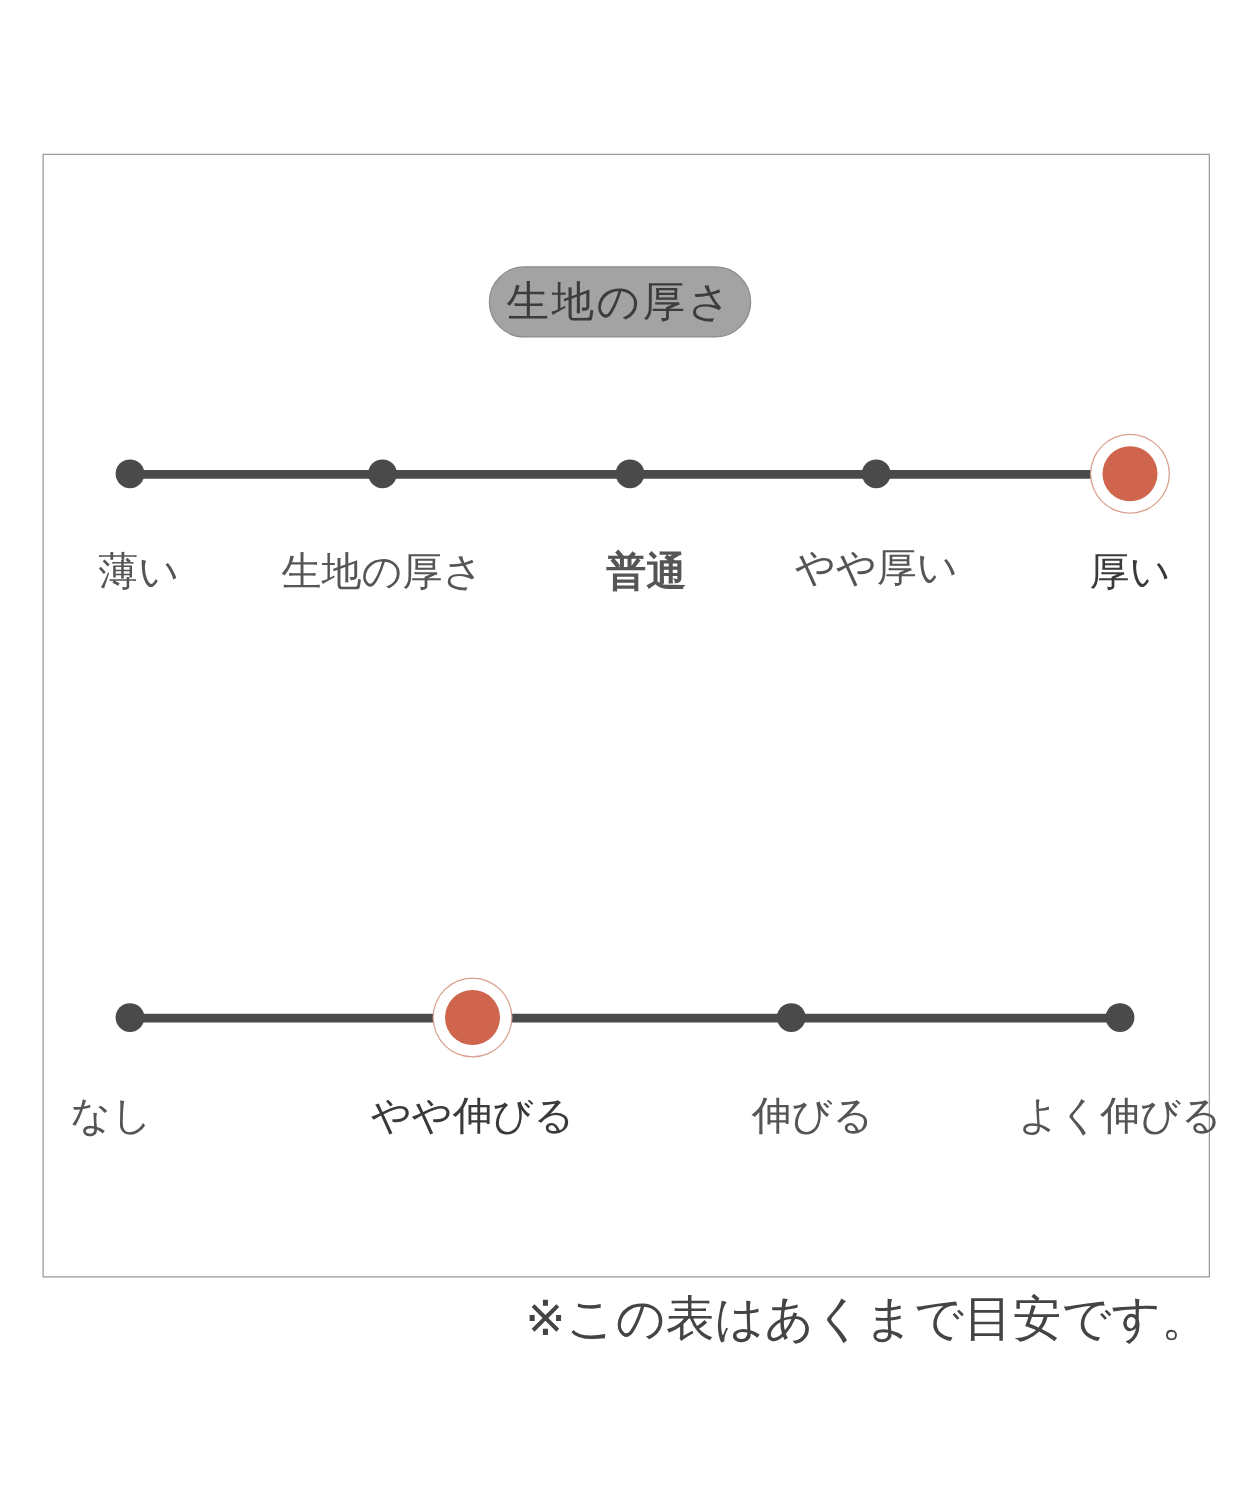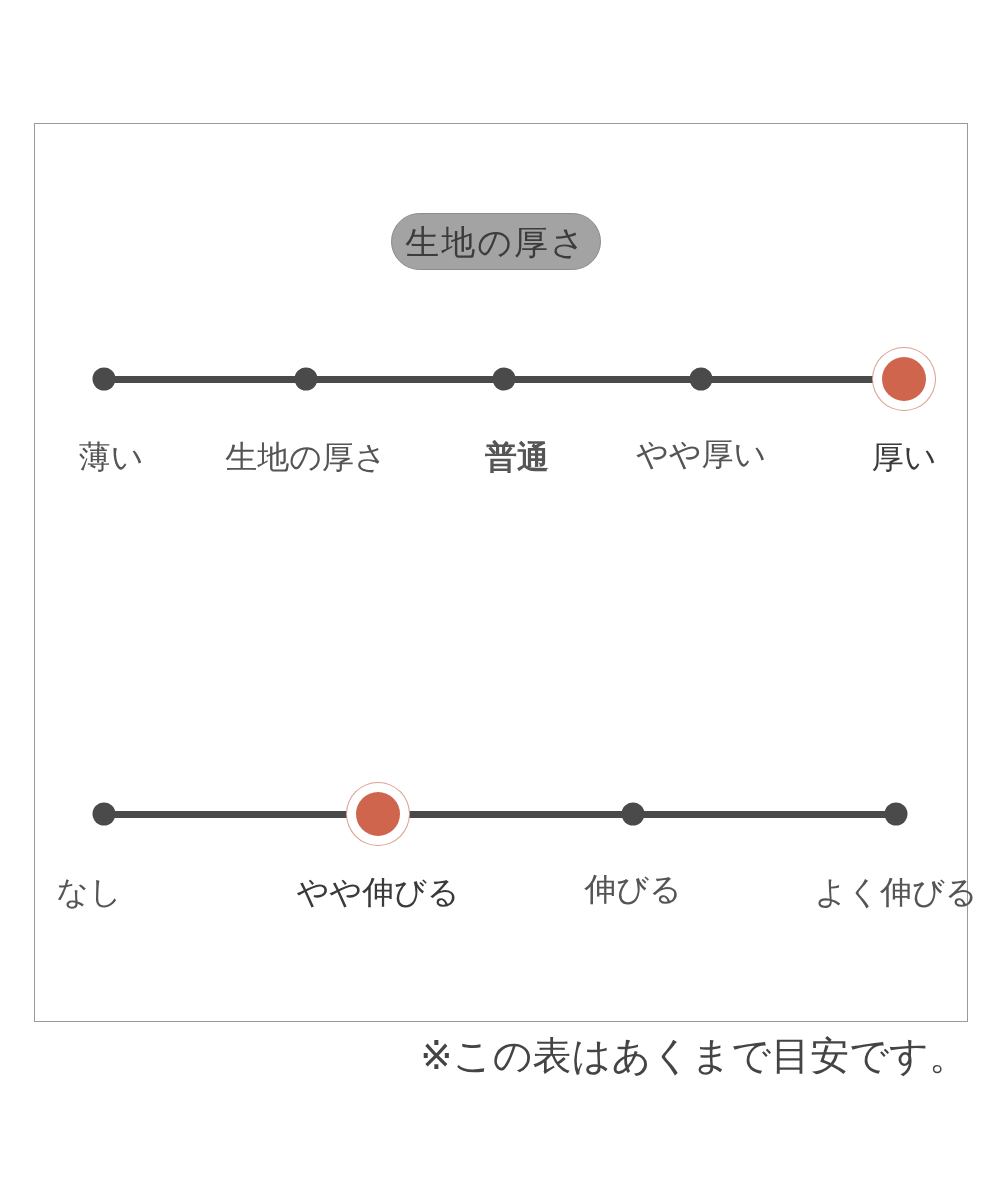--- a/index.html
+++ b/index.html
@@ -133,20 +133,20 @@
     </div>
 
 
   <div class="scale" id="scale-stretch">
     <div class="scale-track" style="left: 69px; width: 792px;"></div>
   <div class="dot" style="left: 69px;"></div>
       <div class="tick-label" style="left: 54px;">なし</div>
       <div class="dot active" style="left: 343px;"></div>
       <div class="tick-label active" style="left: 343px;">やや伸びる</div>
       <div class="dot" style="left: 598px;"></div>
-      <div class="tick-label" style="left: 598px; font-family: Liberation Mono, monospace;">伸びる</div>
+      <div class="tick-label" style="left: 615px;">伸びる</div>
       <div class="dot" style="left: 861px;"></div>
       <div class="tick-label" style="left: 861px;">よく伸びる</div>
     </div>
 
 </div>
 
 <div id="footer-note">※この表はあくまで目安です。</div>
 
 </body></html>

